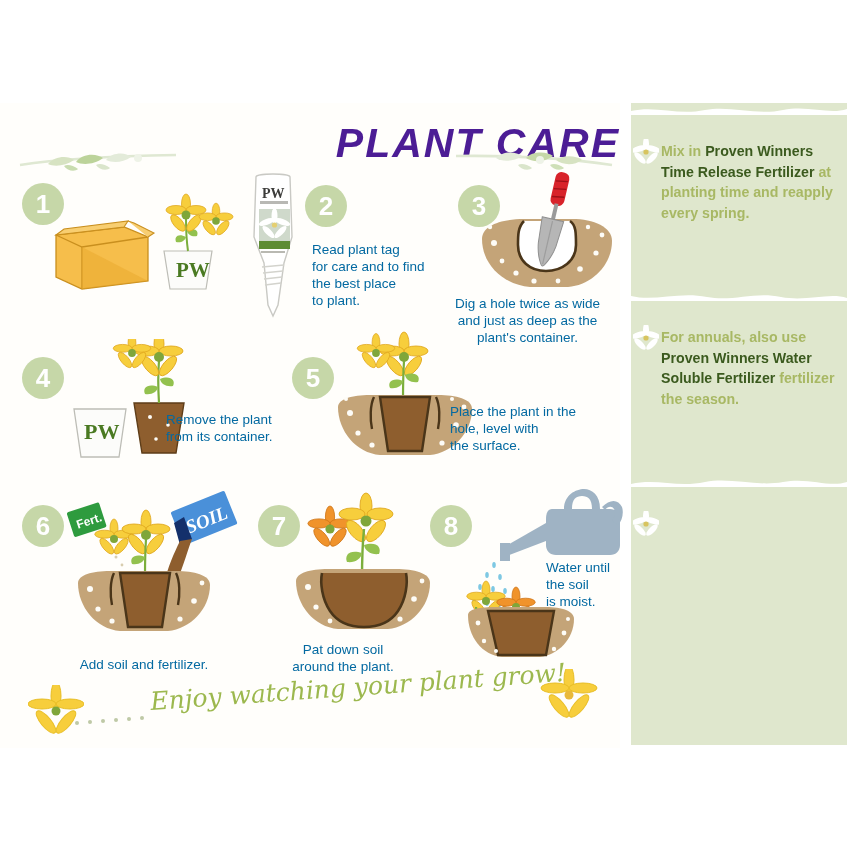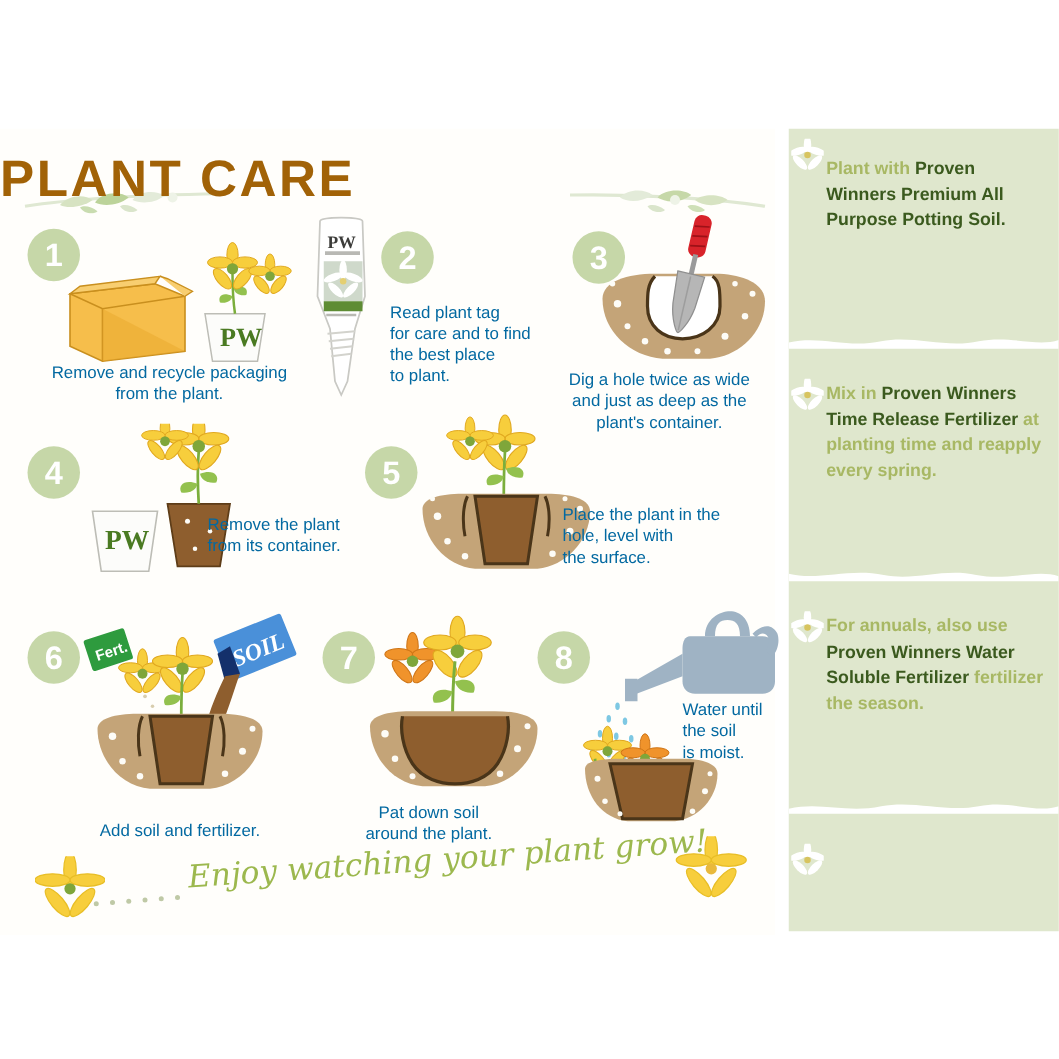--- a/index.html
+++ b/index.html
@@ -4,23 +4,23 @@
 <style>
   html,body{margin:0;padding:0;background:#fff;}
   body{width:847px;height:847px;font-family:"Liberation Sans",sans-serif;overflow:hidden;}
   #root{position:relative;width:847px;height:847px;background:#ffffff;}
 
   
   .left-panel{position:absolute;left:0;top:103px;width:620px;height:645px;background:#fffefb;}
 
   
   .title-row{position:absolute;left:0;top:12px;width:620px;height:58px;}
-  .title{position:absolute;left:0;right:0;top:4px;text-align:left;
+  .title{position:absolute;left:0;right:0;top:4px;text-align:right;
          font-family:"Liberation Sans",sans-serif;font-weight:bold;font-size:41px;
-         letter-spacing:2px;color:#a16207;line-height:48px;}
+         letter-spacing:2px;color:#4c1d95;line-height:48px;font-style:italic;}
   .vine{position:absolute;top:30px;height:26px;}
   .vine.l{left:18px;width:160px;}
   .vine.r{left:452px;width:162px;}
 
   
   .step{position:absolute;}
   .badge{position:absolute;width:42px;height:42px;border-radius:50%;
          background:#c6d7a8;color:#ffffff;font-weight:bold;font-size:26px;
          display:flex;align-items:center;justify-content:center;
          font-family:"Liberation Sans",sans-serif;z-index:1;}
@@ -110,22 +110,20 @@
               <ellipse cx="0" cy="-11" rx="4.5" ry="10"></ellipse>
               <ellipse cx="10" cy="-5" rx="10" ry="4.5"></ellipse>
               <ellipse cx="-10" cy="-5" rx="10" ry="4.5"></ellipse>
               <ellipse cx="8" cy="8" rx="4.5" ry="10" transform="rotate(40 8 8)"></ellipse>
               <ellipse cx="-8" cy="8" rx="4.5" ry="10" transform="rotate(-40 -8 8)"></ellipse>
             </g>
             <circle cx="0" cy="0" r="4.5" fill="#7FA63A"></circle>
           </g>
         </g>
       </svg>
-      <div class="caption ctr" style="left:0px;top:106px;width:235px;white-space:pre-line;">Remove and recycle packaging
-from the plant.</div>
     </div>
 
     <div class="step" style="left:240px;top:68px;width:180px;height:160px;">
       <div class="badge" style="left:65px;top:14px;">2</div>
       <svg class="art" style="left:0px;top:0px;width:70px;height:150px;" viewBox="0 0 70 150">
         <path d="M16 6 C16 2 50 2 50 6 L52 66 L44 92 L38 134 L33 145 L28 134 L24 92 L14 66 Z" fill="#ffffff" stroke="#c9c9c4" stroke-width="1.4"></path>
         <text x="22" y="27" font-family="Liberation Serif, serif" font-weight="bold" font-size="14" fill="#3c3c3a">PW</text>
         <rect x="20" y="30" width="28" height="3" fill="#9a9a94" opacity=".7"></rect>
         <rect x="19" y="38" width="31" height="32" fill="#cfd9cb"></rect>
         <g transform="translate(34.5,54)">
@@ -493,36 +491,20 @@
             <ellipse cx="-10" cy="11" rx="5" ry="14" transform="rotate(-40 -10 11)"></ellipse>
           </g>
             <circle cx="0" cy="0" r="4.5" fill="#E9B93C"></circle>
         </g>
       </svg>
     </div>
   </div>
 
   <div class="sidebar">
 
-    <div class="sb-item" style="padding-top:22px;height:134px;">
-      <svg class="daisy" viewBox="0 0 26 26">
-        <g transform="translate(13,13)" fill="#ffffff">
-          <ellipse cx="0" cy="-8" rx="3" ry="7.5"></ellipse>
-          <ellipse cx="7.5" cy="-3" rx="7.5" ry="3" transform="rotate(18 7.5 -3)"></ellipse>
-          <ellipse cx="-7.5" cy="-3" rx="7.5" ry="3" transform="rotate(-18 -7.5 -3)"></ellipse>
-          <ellipse cx="6" cy="6" rx="3" ry="7.5" transform="rotate(45 6 6)"></ellipse>
-          <ellipse cx="-6" cy="6" rx="3" ry="7.5" transform="rotate(-45 -6 6)"></ellipse>
-        </g>
-        <circle cx="13" cy="13" r="2.6" fill="#d7c45f"></circle>
-      </svg>
-      <div class="sb-text">
-        <span>Plant with</span>
-        <span class="dk">Proven Winners Premium All Purpose Potting Soil.</span>
-      </div>
-    </div>
 
     <div class="sb-divider">
       <svg viewBox="0 0 216 12" preserveAspectRatio="none" style="width:100%;height:12px;">
         <path d="M0 6 C26 0 46 11 74 5 C100 0 126 11 152 5 C178 0 198 10 216 4 L216 12 L0 12 Z" fill="#ffffff"></path>
       </svg>
     </div>
 
     <div class="sb-item" style="padding-top:26px;height:140px;">
       <svg class="daisy" style="top:24px;" viewBox="0 0 26 26">
         <g transform="translate(13,13)" fill="#ffffff">

